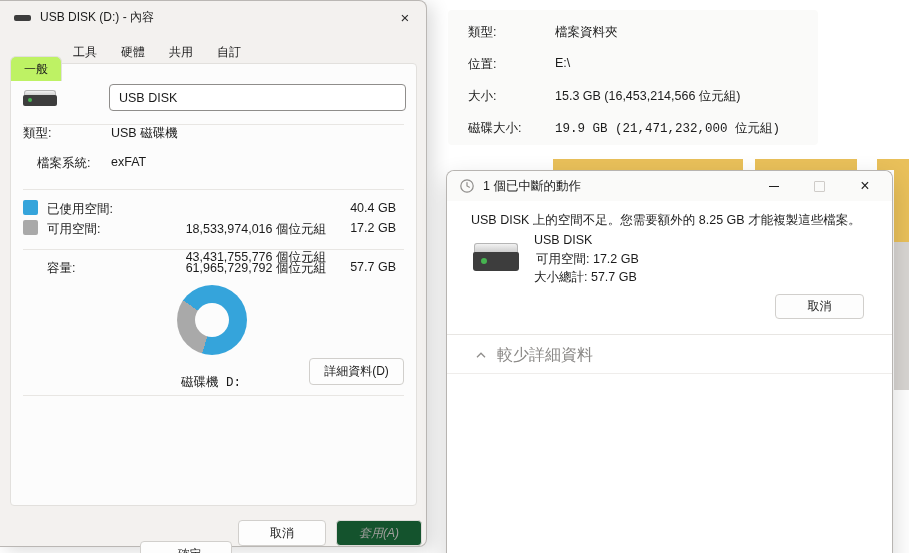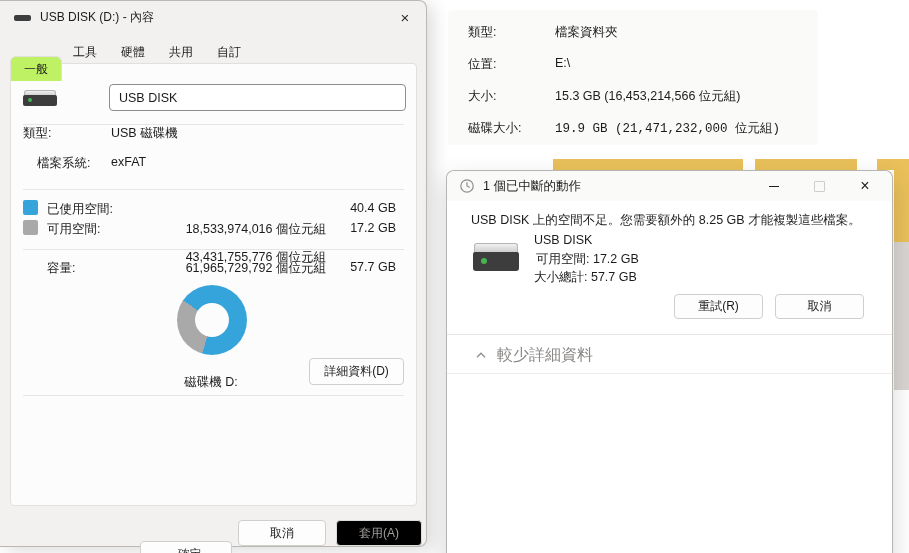--- a/index.html
+++ b/index.html
@@ -4,21 +4,21 @@
 <style>
   html,body{margin:0;padding:0;background:#fff;}
   .stage{position:relative;width:909px;height:553px;overflow:hidden;background:#ffffff;
          font-family:"Liberation Sans","DejaVu Sans",sans-serif;color:#1b1b1b;
          -webkit-font-smoothing:antialiased;}
   .abs{position:absolute;}
   .sep{position:absolute;height:0;border-top:1px solid #e8e6e3;}
   .btn{position:absolute;background:#fdfdfd;border:1px solid #d1cfcc;border-radius:4px;
        font-size:12px;color:#1a1a1a;display:flex;align-items:center;justify-content:center;
        box-sizing:border-box;cursor:default;}
-  .btn.disabled{color:#a19f9d;background:#000000;border-color:#dddbd8;}
+  .btn.disabled{color:#a19f9d;background:#14532d;border-color:#dddbd8;font-style:italic;}
   .lbl{position:absolute;font-size:12.5px;white-space:nowrap;}
   .muted{color:#8a8886;}
 
   
   .props{left:0;top:0;width:427px;height:547px;background:#f3f1ef;
          border:1px solid #bab7b4;border-left:none;border-radius:0 8px 8px 0;
          box-shadow:6px 4px 18px rgba(0,0,0,.14);box-sizing:border-box;}
   .titlebar-sm{position:absolute;left:0;top:0;right:0;height:32px;display:flex;align-items:center;padding-left:14px;box-sizing:border-box;}
   .titlebar-sm .t{font-size:12px;margin-left:9px;}
   .closeX{position:absolute;width:18px;height:18px;display:flex;align-items:center;justify-content:center;
@@ -118,21 +118,21 @@
       <div class="sep" style="left:12px;width:381px;top:185px;"></div>
 
       <span class="lbl" style="left:36px;top:196px;text-align:center;">容量:</span>
       <span class="lbl" style="right:90px;top:196px;">61,965,729,792 個位元組</span>
       <span class="lbl" style="right:20px;top:196px;">57.7 GB</span>
 
       <div class="donut" style="left: 166px; top: 221px; width: 70px; height: 70px; background: conic-gradient(from -56deg, rgb(53, 164, 219) 0deg, rgb(53, 164, 219) 252.324deg, rgb(169, 169, 169) 252.324deg, rgb(169, 169, 169) 360deg);">
         <div class="hole"></div>
       </div>
 
-      <span class="lbl" style="left:130px;top:310px;width:140px;text-align:center;">磁碟機 D:</span>
+      <span class="lbl" style="left:130px;top:310px;width:140px;text-align:center;font-family:Liberation Mono, monospace;">磁碟機 D:</span>
 
       <button class="btn" style="left:298px;top:294px;width:95px;height:27px;">詳細資料(D)</button>
 
       <div class="sep" style="left:12px;width:381px;top:331px;"></div>
     </div>
 
     <button class="btn" style="left:140px;top:540px;width:92px;height:26px;padding-left:13px;">確定</button>
     <button class="btn" style="left:238px;top:519px;width:88px;height:26px;">取消</button>
     <button class="btn disabled" style="left:336px;top:519px;width:86px;height:26px;">套用(A)</button>
   </div>
@@ -169,21 +169,20 @@
 
     <span class="drv" style="left:26px;top:72px;width:46px;height:28px;">
       <span class="lid" style="height:10px;"></span>
       <span class="bod" style="height:19px;border-radius:2px 2px 3px 3px;"></span>
       <span class="led" style="width:6px;height:6px;left:8px;bottom:7px;"></span>
     </span>
     <span class="lbl" style="left:87px;top:62px;">USB DISK</span>
     <span class="lbl" style="left:89px;top:80px;">可用空間: 17.2 GB</span>
     <span class="lbl" style="left:87px;top:98px;">大小總計: 57.7 GB</span>
 
-    <button class="btn" style="left:227px;top:123px;width:89px;height:25px;">重試(R)</button>
     <button class="btn" style="left:328px;top:123px;width:89px;height:25px;">取消</button>
 
     <div class="sep" style="left:0;right:0;top:163px;"></div>
 
     <div class="abs" style="left:28px;top:174px;height:20px;display:flex;align-items:center;gap:10px;">
       <svg width="12" height="8" viewBox="0 0 12 8">
         <polyline points="2,6.2 6,2.2 10,6.2" fill="none" stroke="#8f8d8b" stroke-width="1.3"></polyline>
       </svg>
       <span class="muted" style="font-size:16px;">較少詳細資料</span>
     </div>

